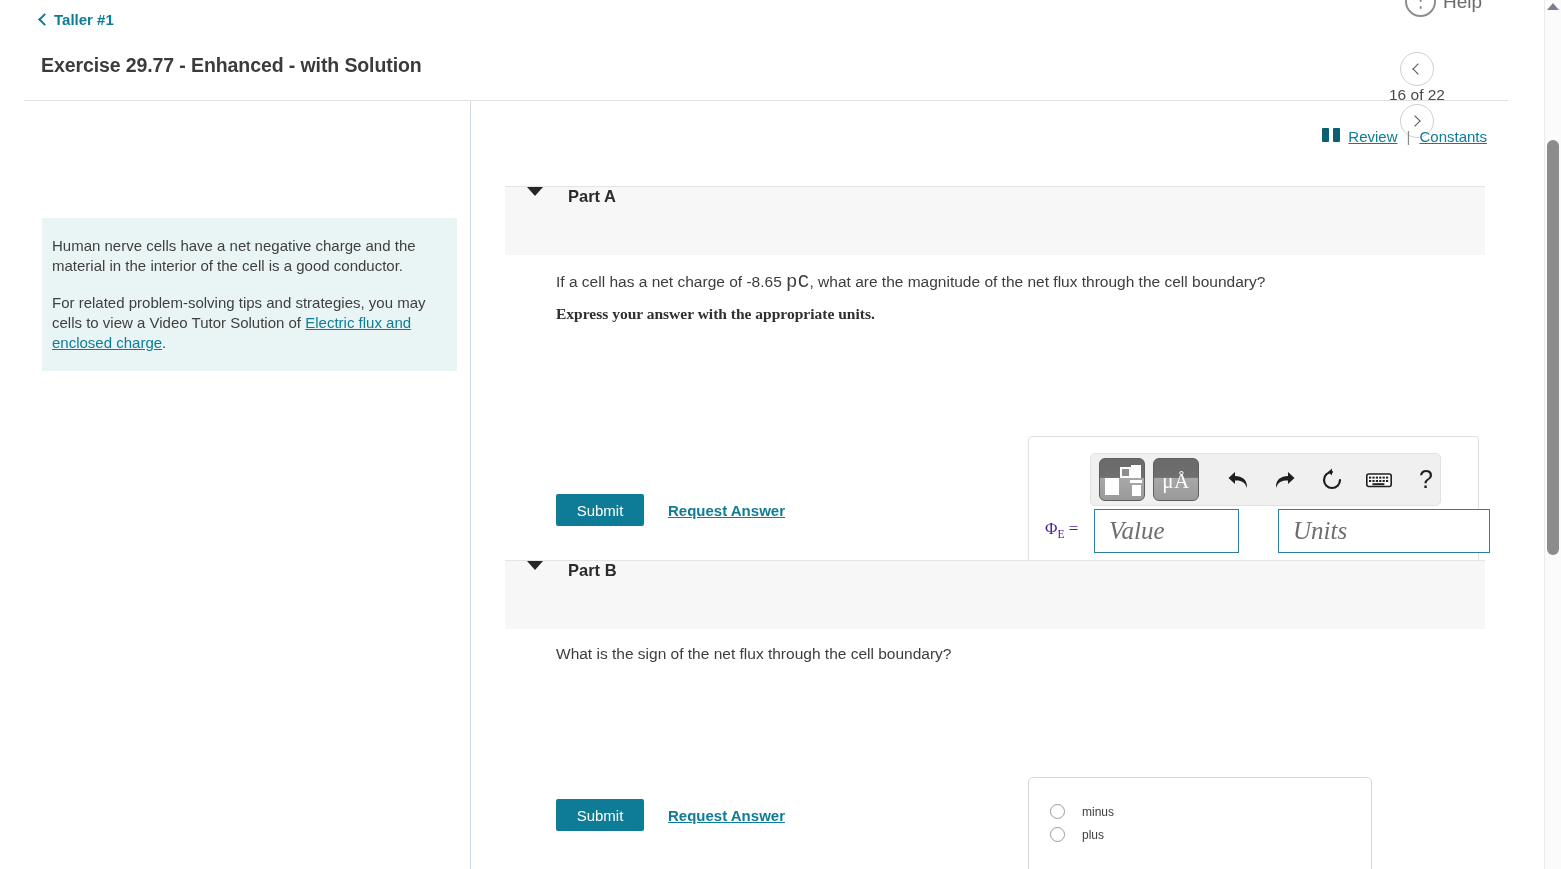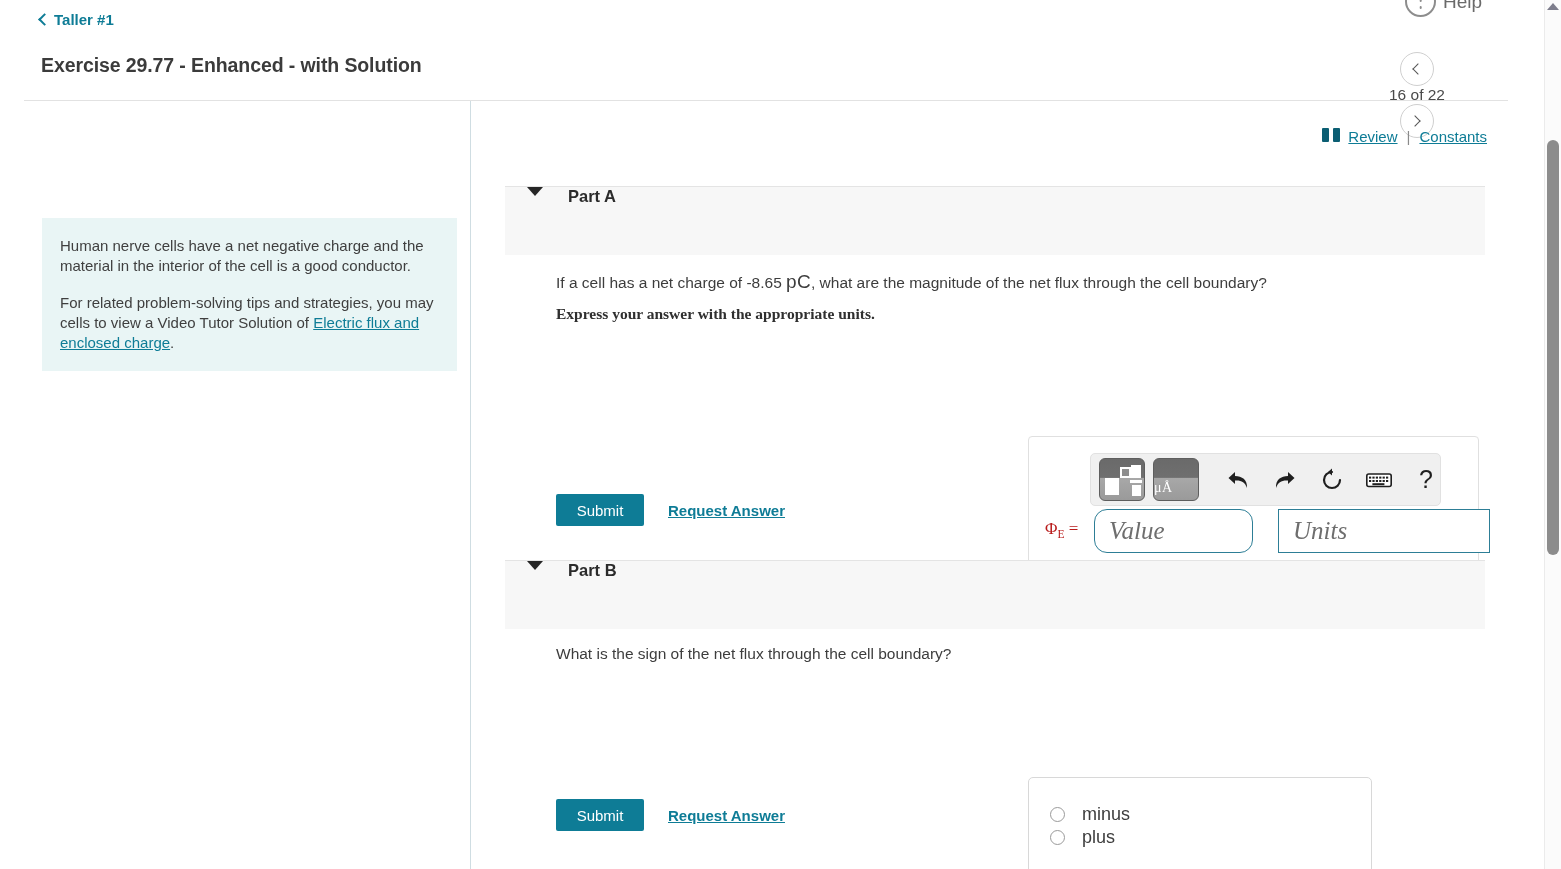--- a/index.html
+++ b/index.html
@@ -157,21 +157,21 @@
     position: absolute;
     left: 0; top: 0;
     width: 470px;
     height: 768px;
   }
   .hint-box {
     position: absolute;
     left: 42px; top: 117px;
     width: 415px;
     background: #e9f5f5;
-    padding: 18px 18px 18px 18px;
+    padding: 18px 18px 18px 10px;
   }
   .hint-p {
     font-size: 15px;
     line-height: 20px;
     color: #3f3f3f;
     margin: 0;
   }
   .hint-p + .hint-p { margin-top: 17px; }
   .hint-link {
     color: #0e7c96;
@@ -248,21 +248,21 @@
     margin-left: 25px;
   }
 
   .qtext {
     position: absolute;
     font-size: 15.5px;
     color: #3d3d3d;
     white-space: nowrap;
   }
   .mathspan {
-    font-family: Liberation Sans, sans-serif;
+    font-family: Liberation Mono, monospace;
     font-size: 19px;
     letter-spacing: 0.3px;
   }
   .qbold {
     position: absolute;
     font-size: 15.5px;
     font-weight: bold;
     color: #2f2f2f;
     white-space: nowrap;
   }
@@ -304,25 +304,25 @@
     position: absolute;
     background: #ffffff;
   }
   .gb-hollow {
     position: absolute;
     background: #8e8e8e;
     border: 2px solid #ffffff;
   }
   .ua-text {
     position: absolute;
-    left: 0; right: 0; bottom: 2px;
-    text-align: left;
+    left: 0; right: 0; bottom: 8px;
+    text-align: center;
     color: #ffffff;
     font-family: "Liberation Serif", serif;
-    font-size: 14px;
+    font-size: 21px;
     line-height: 21px;
     letter-spacing: 0.5px;
   }
   .tool-ic {
     width: 34px; height: 34px;
     margin-left: 13px;
     display: flex;
     align-items: center;
     justify-content: center;
     cursor: pointer;
@@ -333,40 +333,40 @@
     font-size: 25px;
     color: #1f1f1f;
     font-family: "Liberation Sans", sans-serif;
   }
 
   .phi-label {
     position: absolute;
     left: 16px; top: 82px;
     font-family: "Liberation Serif", serif;
     font-size: 17px;
-    color: #b91c1c;
+    color: #4c1d95;
     white-space: nowrap;
     text-align: center;
   }
   .phi-label sub { font-size: 11.5px; }
   .ans-input {
     position: absolute;
     top: 72px;
     height: 44px;
     border: 1px solid #2d7e96;
     background: #ffffff;
     font-family: "Liberation Serif", serif;
     font-style: italic;
     font-size: 25px;
     color: #6e6e6e;
     padding: 0 14px;
     outline: none;
   }
   .ans-input::placeholder { color: #6e6e6e; opacity: 1; }
-  .ans-input.value-f { left: 65px; width: 159px; border-radius: 13px; }
+  .ans-input.value-f { left: 65px; width: 145px; }
   .ans-input.units-f { left: 249px; width: 212px; }
 
   
   .btn-submit {
     position: absolute;
     width: 88px; height: 32px;
     background: #0e7c96;
     color: #ffffff;
     border: none;
     border-radius: 2px;
@@ -405,21 +405,21 @@
   .radio-row.r1 { top: 49px; }
   .radio-dot {
     width: 15px; height: 15px;
     border: 1px solid #9a9a9a;
     border-radius: 50%;
     background: #ffffff;
     flex: none;
   }
   .radio-text {
     margin-left: 17px;
-    font-size: 18px;
+    font-size: 12px;
     color: #3d3d3d;
   }
 
   
   .scrollbar {
     position: absolute;
     right: 0; top: 0;
     width: 17px; height: 869px;
     background: #fbfbfb;
     border-left: 1px solid #ebebeb;

